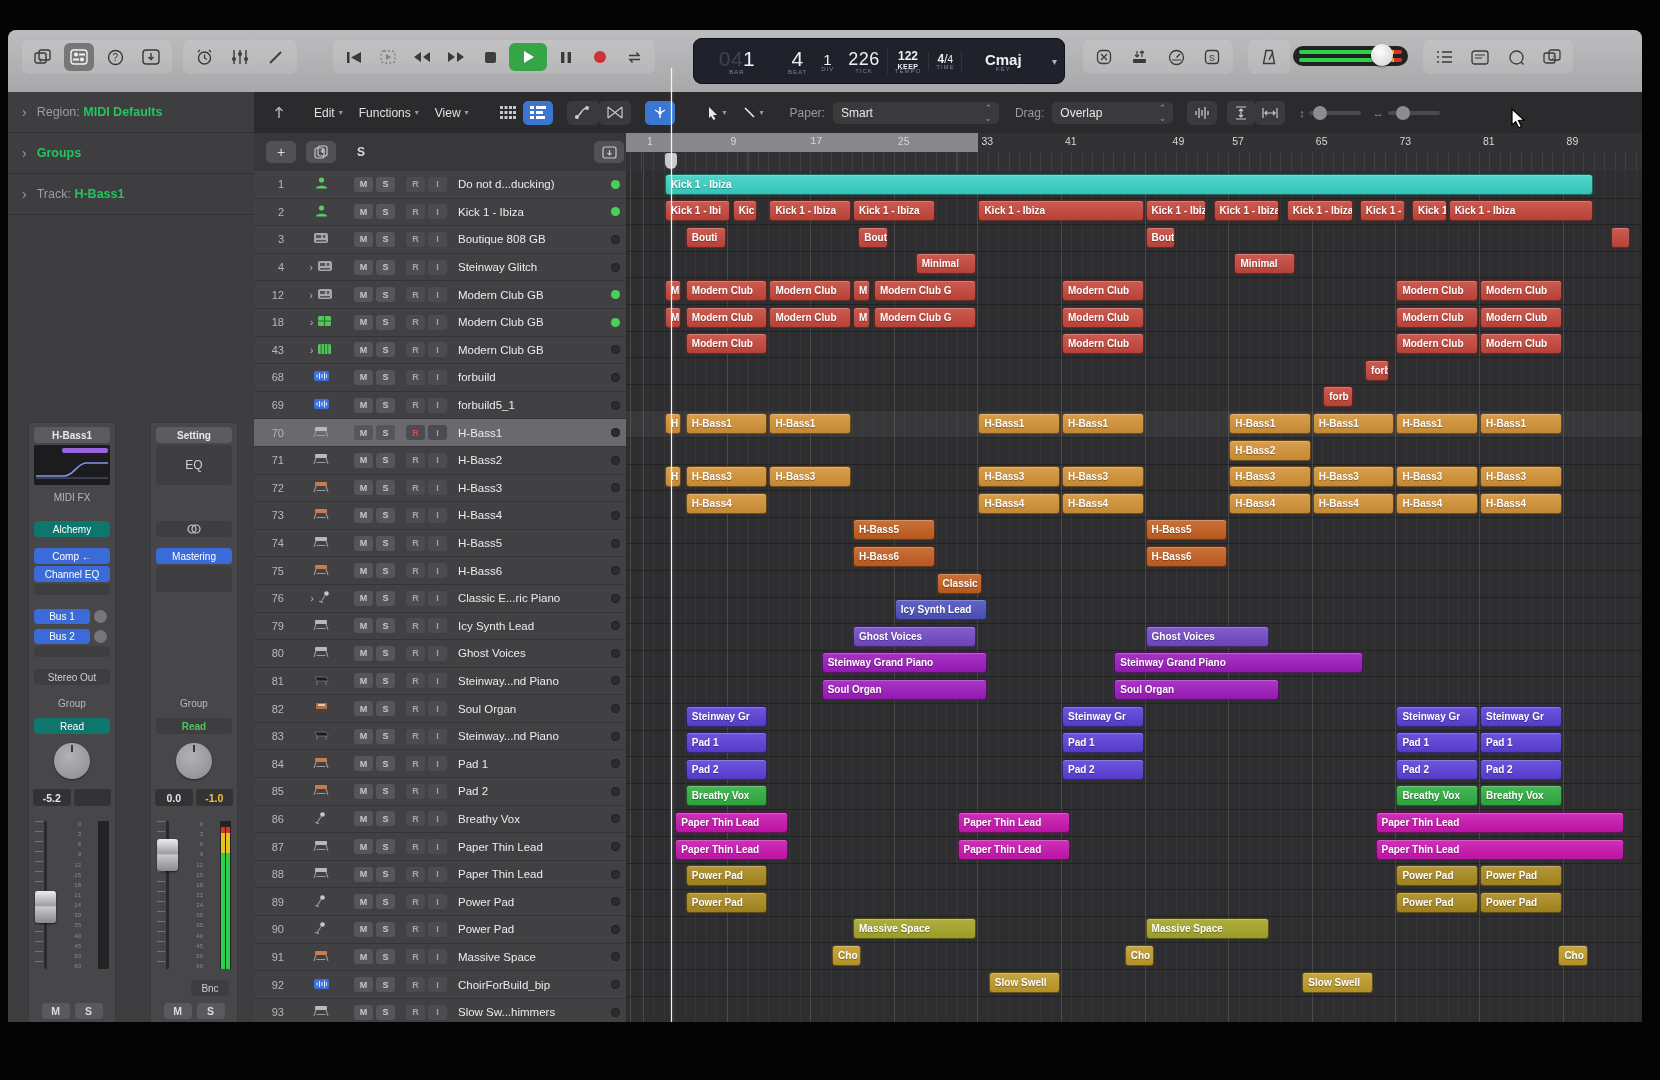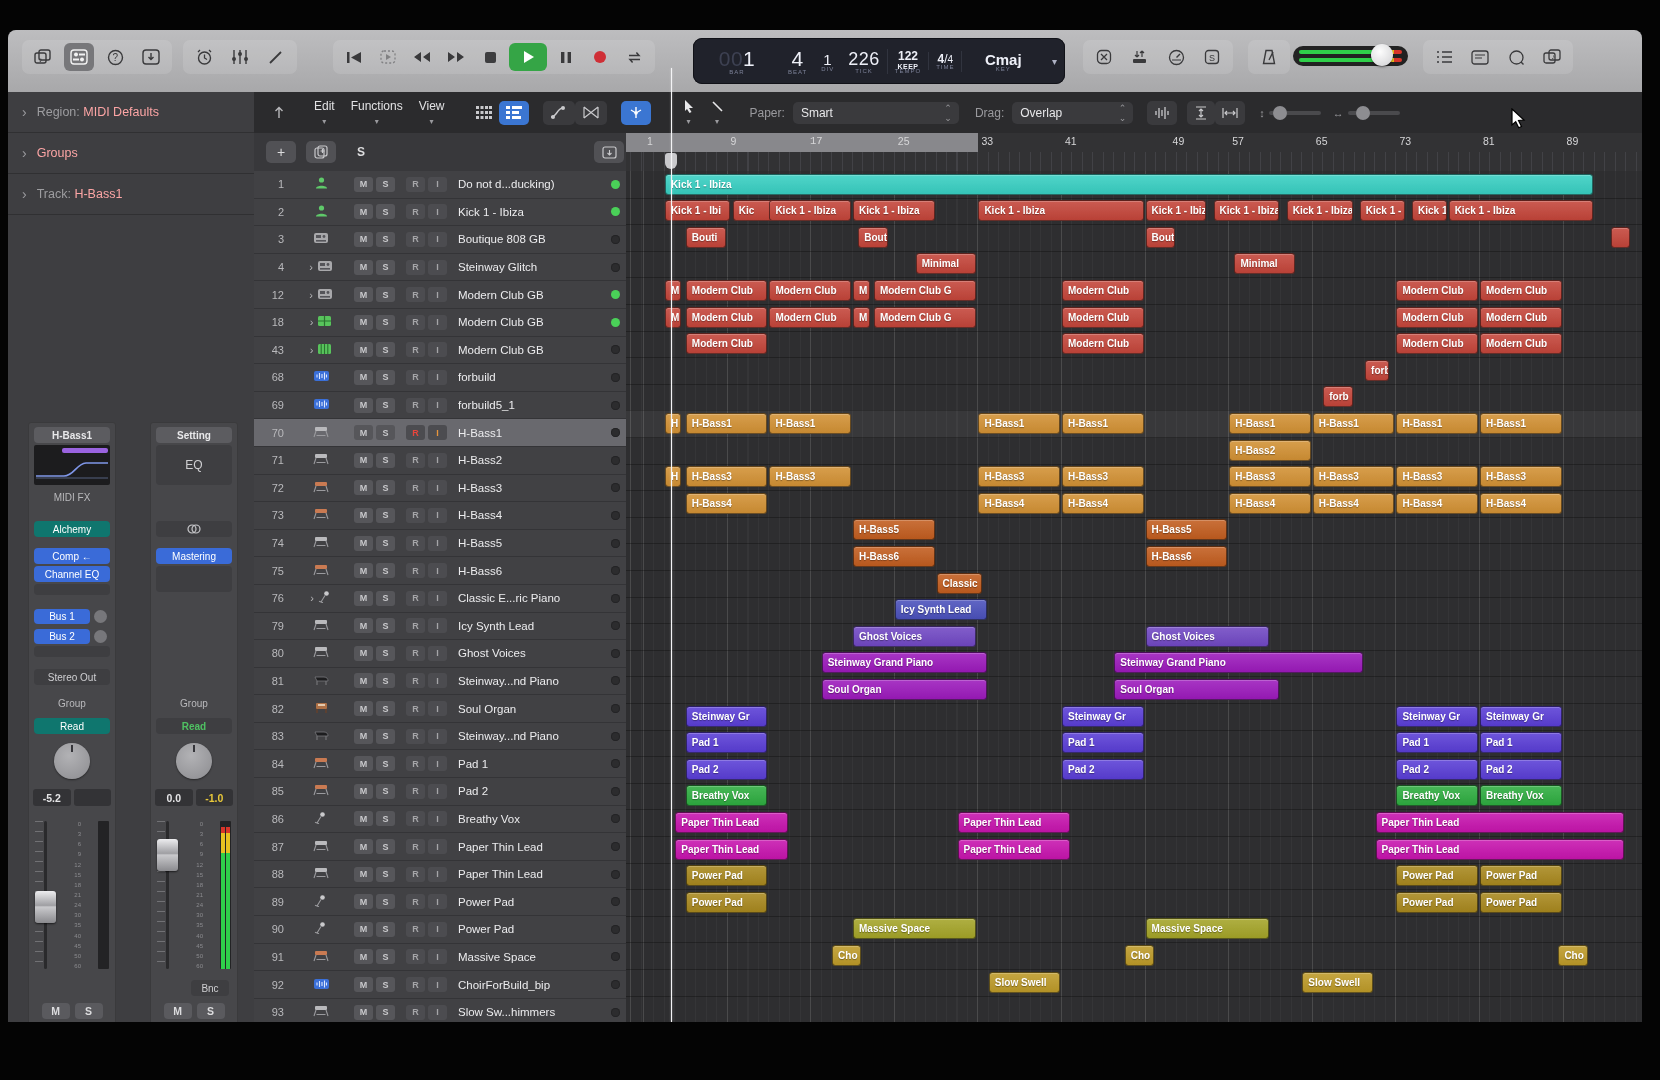--- a/index.html
+++ b/index.html
@@ -21,21 +21,21 @@
   .lcdlab{font-size:6px;letter-spacing:1px;color:#7c8198;margin-top:-2px;}
   .lcdsm{font-size:12px;font-weight:700;}
   #mastervol{position:absolute;left:1285px;top:16px;width:115px;height:20px;background:#222;border-radius:10px;}
   #mastervol .bars{position:absolute;left:6px;top:4px;right:6px;bottom:4px;display:flex;flex-direction:column;justify-content:space-between;}
   #mastervol .bar{height:4px;border-radius:2px;background:linear-gradient(90deg,#2fd04a 0 74%,#e8c020 74% 92%,#d8352a 92% 100%);}
   #mvknob{position:absolute;left:68%;top:-2px;width:22px;height:22px;border-radius:50%;background:radial-gradient(circle at 40% 35%,#fdfdfd,#cfcfd2);box-shadow:0 1px 2px rgba(0,0,0,.5);}
   
   #inspector{position:absolute;left:0;top:62px;width:246px;bottom:0;background:#3e3e41;border-right:1px solid #232325;}
   .disc{position:relative;height:40px;border-bottom:1px solid #303032;display:flex;align-items:center;padding-left:14px;color:#9d9da0;font-size:12.5px;gap:10px;}
   .disc .chev{color:#9a9a9e;font-size:14px;}
-  .disc b{color:#fca5a5;font-weight:400;}
+  .disc b{color:#22c55e;font-weight:700;}
   .strip{position:absolute;width:86px;top:330px;height:658px;background:#47474a;border:1px solid #3a3a3c;border-radius:3px;}
   #strip1{left:20px;} #strip2{left:142px;}
   .sitem{position:absolute;left:5px;right:5px;height:16px;border-radius:4px;background:#3e3e41;color:#cfcfd2;font-size:10px;display:flex;align-items:center;justify-content:center;overflow:hidden;white-space:nowrap;}
   .sitem.btnblue{background:#3a6bd8;color:#fff;}
   .sitem.btngreen{background:#0f766e;color:#fff;}
   .sitem.tab{background:#5c5c60;color:#e8e8ea;font-weight:700;}
   .sitem.plain{background:transparent;color:#b9b9bc;}
   .sitem.readtxt{background:#3e3e41;color:#4fc062;font-weight:700;}
   .eqthumb{position:absolute;left:5px;right:5px;top:22px;height:40px;background:#1c1c1e;border-radius:2px;overflow:hidden;}
   .eqthumb .pbar{position:absolute;right:2px;top:3px;width:60%;height:5px;border-radius:2px;background:#9a63e0;}
@@ -55,21 +55,21 @@
   .fmeter{position:absolute;right:2px;top:2px;bottom:2px;width:11px;background:#232325;border-radius:1px;overflow:hidden;}
   .fmeter.live .m1,.fmeter.live .m2{position:absolute;top:4%;bottom:0;width:4px;background:linear-gradient(#d8352a 0 4%, #e8c020 4% 18%, #2fd04a 18% 100%);}
   .fmeter.live .m1{left:1px}.fmeter.live .m2{right:1px}
   .msrow{position:absolute;left:4px;right:4px;display:flex;gap:5px;justify-content:center;}
   .msbtn{width:28px;height:16px;border-radius:4px;background:#5a5a5e;color:#dcdcde;font-size:10.5px;font-weight:700;display:flex;align-items:center;justify-content:center;}
   
   #arrtb{position:absolute;left:246px;top:62px;right:0;height:41px;background:#2b2b2d;border-bottom:1px solid #1d1d1f;display:flex;align-items:center;color:#d6d6d8;font-size:12px;}
   .abtn{height:24px;border-radius:5px;display:flex;align-items:center;justify-content:center;padding:0 7px;color:#cfcfd2;}
   .abtn.blue{background:#3b76d2;color:#fff;}
   .abtn.boxed{background:#3a3a3d;}
-  .menu{display:flex;align-items:center;gap:4px;padding:0 8px;color:#e2e2e4;flex-direction:column;}
+  .menu{display:flex;align-items:center;gap:4px;padding:0 8px;color:#e2e2e4;}
   .menu .car{font-size:8px;color:#9a9a9e;}
   .ddown{background:#3a3a3d;border-radius:5px;height:22px;display:flex;align-items:center;gap:6px;padding:0 8px;color:#e8e8ea;}
   .ddown .ud{color:#9a9a9e;font-size:9px;letter-spacing:-1px;}
   .dimlab{color:#9a9a9e;}
   .zslider{position:relative;width:52px;height:4px;background:#4a4a4d;border-radius:2px;}
   .zslider .kn{position:absolute;top:-5px;width:14px;height:14px;border-radius:50%;background:#8d8d91;}
   
   #thbar{position:absolute;left:246px;top:103px;width:372px;height:38px;background:#38383b;border-bottom:1px solid #242426;display:flex;align-items:center;gap:10px;padding-left:12px;}
   .hbtn{width:30px;height:22px;border-radius:5px;background:#515155;color:#dcdcde;display:flex;align-items:center;justify-content:center;font-size:14px;}
   #tracklist{position:absolute;left:246px;top:141px;width:372px;bottom:0;background:#414144;overflow:hidden;}
@@ -208,21 +208,21 @@
           </div>
       <div class="tbtn">
             <svg width="17" height="13" viewBox="0 0 17 13">
               <path d="M3 4.5h10l-2.6-3M14 8.5H4l2.6 3" stroke="currentColor" stroke-width="1.5" fill="none"></path>
             </svg>
           </div>
     </div>
 
     <div id="lcd">
       <div class="lcdsec" style="flex:0 0 74px">
-        <div class="lcdbig"><span class="lcddim">00</span><span>1</span></div>
+        <div class="lcdbig"><span class="lcddim">04</span><span>1</span></div>
         <div class="lcdlab">BAR</div>
       </div>
       <div class="lcdsec">
             <div class="lcdbig">4</div>
             <div class="lcdlab">BEAT</div>
           </div>
       <div class="lcdsec">
             <div class="lcdbig" style="font-size:15px">1</div>
             <div class="lcdlab">DIV</div>
           </div>
@@ -1174,21 +1174,21 @@
         <div class="lane" style="top: 611.8px;"></div>
         <div class="lane" style="top: 638.4px;"></div>
         <div class="lane" style="top: 665px;"></div>
         <div class="lane" style="top: 691.6px;"></div>
         <div class="lane" style="top: 718.2px;"></div>
         <div class="lane" style="top: 744.8px;"></div>
         <div class="lane" style="top: 771.4px;"></div>
         <div class="lane" style="top: 798px;"></div>
         <div class="region" style="left: 38.9px; width: 928.05px; top: 2.5px; background: linear-gradient(rgba(255, 255, 255, 0.12), rgba(0, 0, 0, 0.06)), rgb(56, 207, 194);">Kick 1 - Ibiza</div>
         <div class="region" style="left: 38.9px; width: 65px; top: 29.1px; background: linear-gradient(rgba(255, 255, 255, 0.12), rgba(0, 0, 0, 0.06)), rgb(196, 69, 58);">Kick 1 - Ibi</div>
-        <div class="region" style="left: 106.825px; width: 42px; top: 29.1px; background: linear-gradient(rgba(255, 255, 255, 0.12), rgba(0, 0, 0, 0.06)), rgb(196, 69, 58);">Kic</div>
+        <div class="region" style="left: 106.825px; width: 24px; top: 29.1px; background: linear-gradient(rgba(255, 255, 255, 0.12), rgba(0, 0, 0, 0.06)), rgb(196, 69, 58);">Kic</div>
         <div class="region" style="left: 143.4px; width: 81.6px; top: 29.1px; background: linear-gradient(rgba(255, 255, 255, 0.12), rgba(0, 0, 0, 0.06)), rgb(196, 69, 58);">Kick 1 - Ibiza</div>
         <div class="region" style="left: 227px; width: 81.6px; top: 29.1px; background: linear-gradient(rgba(255, 255, 255, 0.12), rgba(0, 0, 0, 0.06)), rgb(196, 69, 58);">Kick 1 - Ibiza</div>
         <div class="region" style="left: 352.4px; width: 165.2px; top: 29.1px; background: linear-gradient(rgba(255, 255, 255, 0.12), rgba(0, 0, 0, 0.06)), rgb(196, 69, 58);">Kick 1 - Ibiza</div>
         <div class="region" style="left: 519.6px; width: 60.7px; top: 29.1px; background: linear-gradient(rgba(255, 255, 255, 0.12), rgba(0, 0, 0, 0.06)), rgb(196, 69, 58);">Kick 1 - Ibiza</div>
         <div class="region" style="left: 587.525px; width: 65.925px; top: 29.1px; background: linear-gradient(rgba(255, 255, 255, 0.12), rgba(0, 0, 0, 0.06)), rgb(196, 69, 58);">Kick 1 - Ibiza</div>
         <div class="region" style="left: 660.675px; width: 65.925px; top: 29.1px; background: linear-gradient(rgba(255, 255, 255, 0.12), rgba(0, 0, 0, 0.06)), rgb(196, 69, 58);">Kick 1 - Ibiza</div>
         <div class="region" style="left: 733.825px; width: 45.025px; top: 29.1px; background: linear-gradient(rgba(255, 255, 255, 0.12), rgba(0, 0, 0, 0.06)), rgb(196, 69, 58);">Kick 1 -</div>
         <div class="region" style="left: 786.075px; width: 34.575px; top: 29.1px; background: linear-gradient(rgba(255, 255, 255, 0.12), rgba(0, 0, 0, 0.06)), rgb(196, 69, 58);">Kick 1 -</div>
         <div class="region" style="left: 822.65px; width: 144.3px; top: 29.1px; background: linear-gradient(rgba(255, 255, 255, 0.12), rgba(0, 0, 0, 0.06)), rgb(196, 69, 58);">Kick 1 - Ibiza</div>
         <div class="region" style="left: 59.8px; width: 39.8px; top: 55.7px; background: linear-gradient(rgba(255, 255, 255, 0.12), rgba(0, 0, 0, 0.06)), rgb(196, 69, 58);">Bouti</div>

